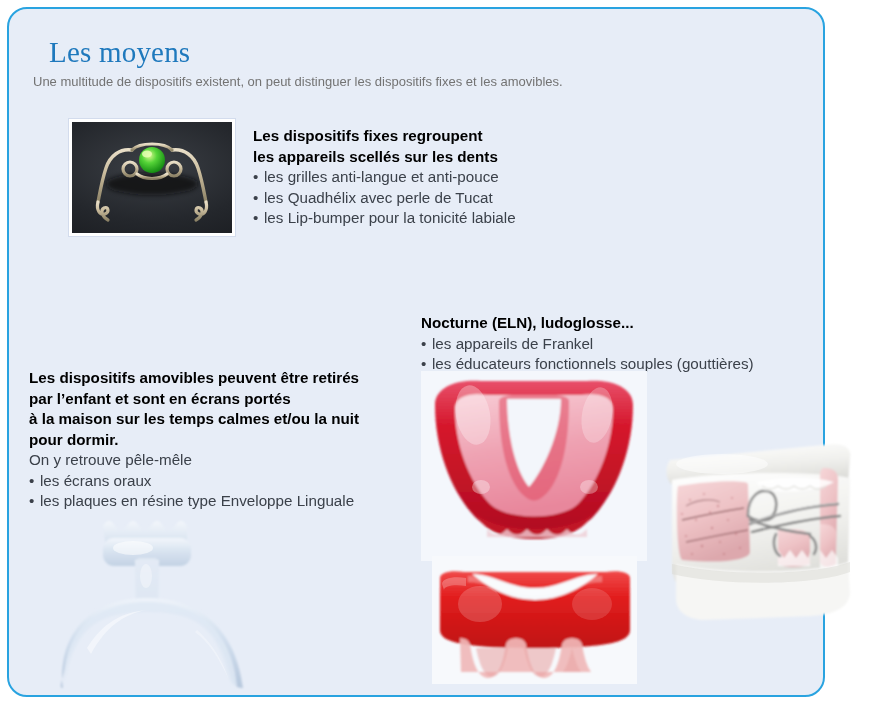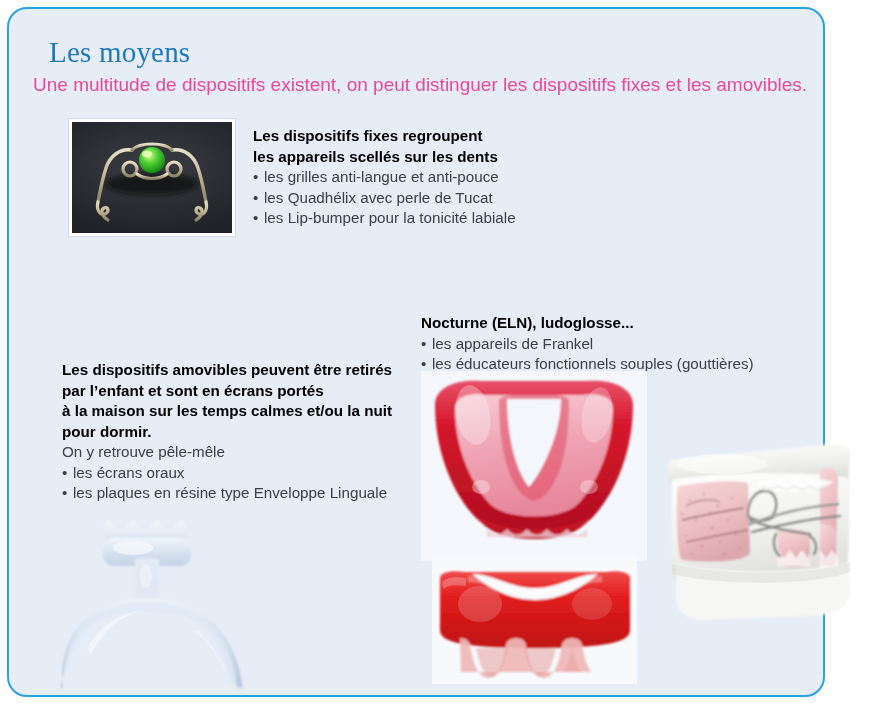--- a/index.html
+++ b/index.html
@@ -37,22 +37,22 @@
     font-size: 29px;
     color: #1f79bd;
     letter-spacing: .2px;
     white-space: nowrap;
     margin-left: 16px;
   }
   #subtitle {
     position: absolute;
     left: 33px;
     top: 74px;
-    font-size: 19px;
-    color: #ec4899;
+    font-size: 13px;
+    color: #737373;
     white-space: nowrap;
   }
 
   
   .textblock {
     position: absolute;
     color: #3b414a;
     font-size: 15.2px;
     line-height: 20.5px;
   }
@@ -65,21 +65,21 @@
   .textblock .bullet { white-space: nowrap; }
   .textblock .bullet::before {
     content: "\2022";
     display: inline-block;
     width: 11px;
     color: #3b414a;
   }
 
   #block-fixed { left: 253px; top: 126px; }
   #block-noct  { left: 421px; top: 313px; }
-  #block-remov { left: 29px;  top: 360px; margin-left: 33px; }
+  #block-remov { left: 29px;  top: 368px; }
 
   
   #photo-quadhelix {
     position: absolute;
     left: 69px;
     top: 119px;
     width: 166px;
     height: 117px;
     background: #ffffff;
     padding: 3px;

